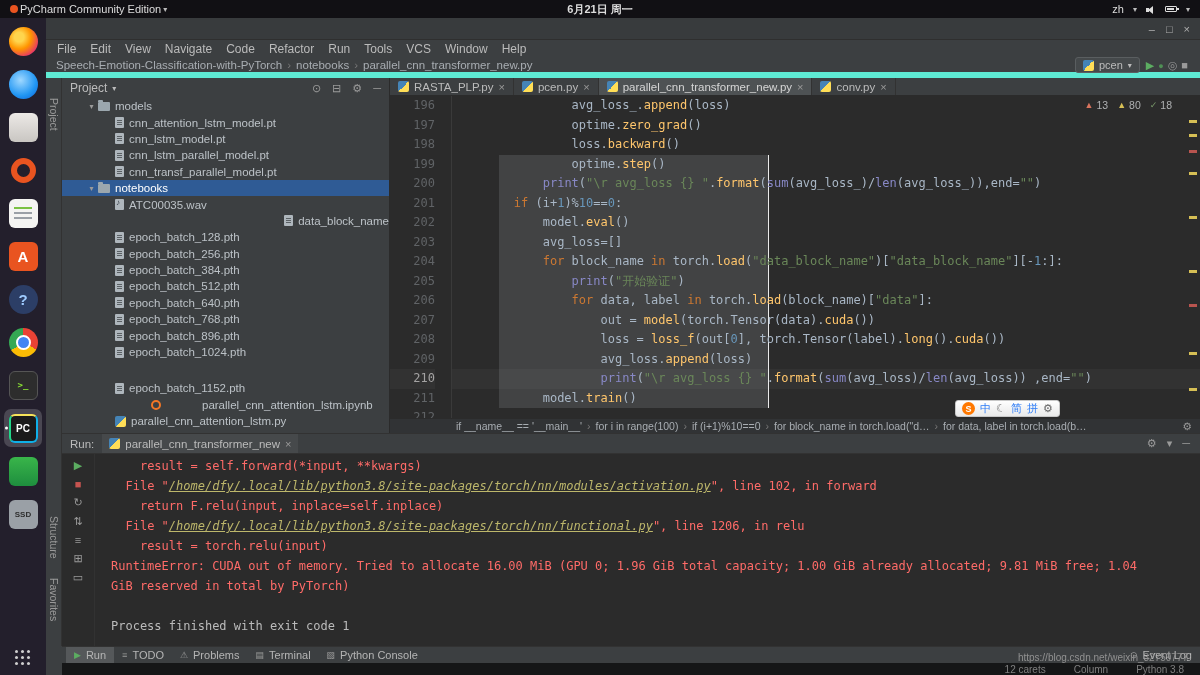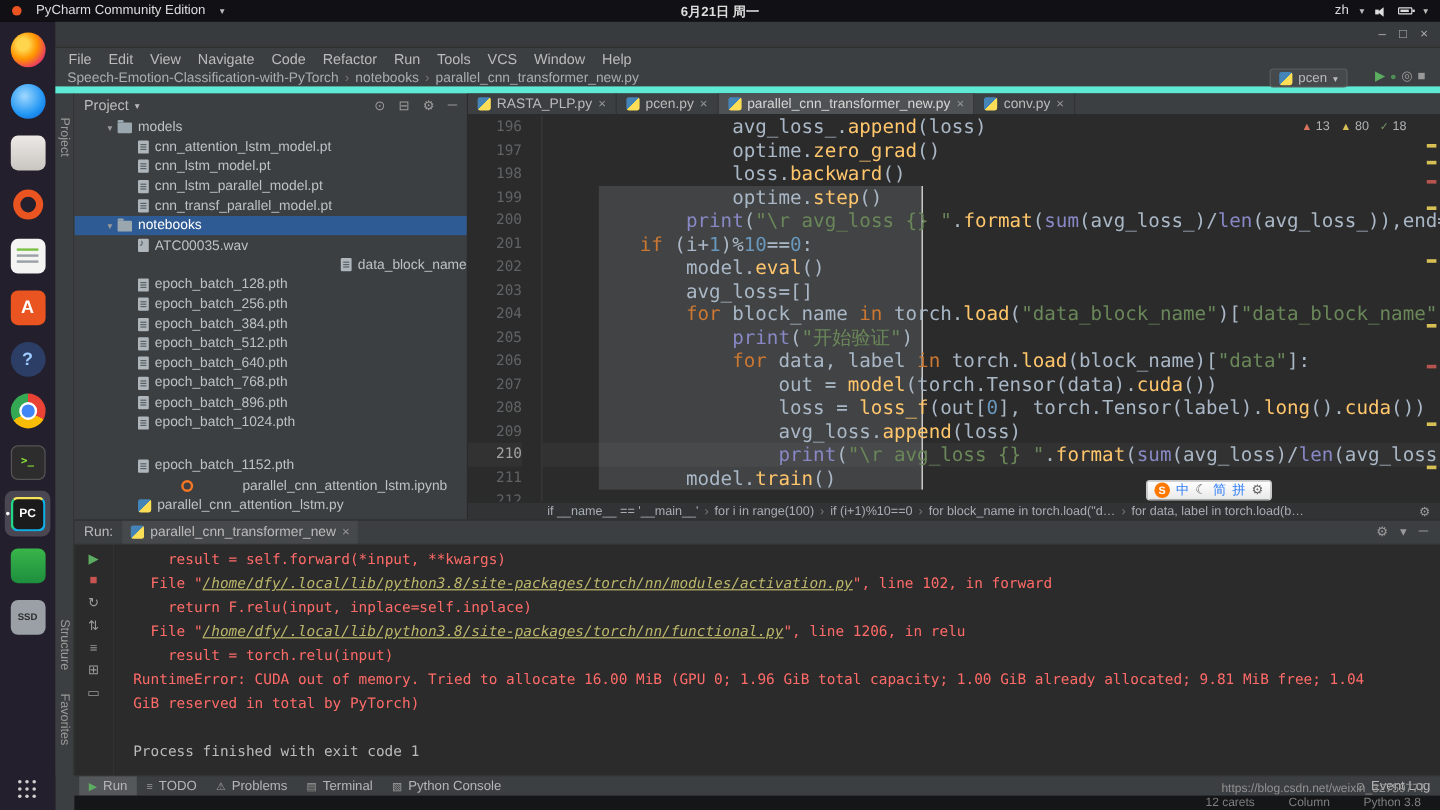--- a/index.html
+++ b/index.html
@@ -1,21 +1,21 @@
 <!DOCTYPE html>
 <html><head>
 <meta charset="utf-8">
 <style>
 *{margin:0;padding:0;box-sizing:border-box}
 html,body{width:1200px;height:675px;overflow:hidden;background:#000}
 #screen{position:relative;width:1200px;height:675px;font-family:"Liberation Sans",sans-serif;background:#000}
 
 
 #topbar{position:absolute;left:0;top:0;width:1200px;height:18px;background:#111014;color:#ddd;font-size:11px;display:flex;align-items:center;padding:0 10px;z-index:50}
-.tb-left{display:flex;gap:12px;align-items:center}
+.tb-left{display:flex;gap:2px;align-items:center}
 .tb-dot{width:8px;height:8px;border-radius:50%;background:#e95420;display:inline-block}
 .tb-center{position:absolute;left:50%;transform:translateX(-50%);font-weight:bold}
 .tb-right{margin-left:auto;display:flex;gap:9px;align-items:center}
 .tb-caret{font-size:8px;color:#bbb}
 .tb-vol{position:relative;width:10px;height:9px;display:inline-block}
 .tb-vol::before{content:"";position:absolute;left:0;top:3px;width:3px;height:4px;background:#ddd}
 .tb-vol::after{content:"";position:absolute;left:2px;top:1px;border-top:4px solid transparent;border-bottom:4px solid transparent;border-right:5px solid #ddd}
 .tb-bat{width:12px;height:6px;border:1px solid #ddd;border-radius:1px;position:relative;display:inline-block}
 .tb-bat::before{content:"";position:absolute;right:-3px;top:1px;width:2px;height:2px;background:#ddd}
 .tb-bat::after{content:"";position:absolute;left:1px;top:1px;width:7px;height:2px;background:#ddd}
@@ -46,21 +46,21 @@
 
 
 #win{position:absolute;left:46px;top:18px;width:1154px;height:657px;background:#3C3F41;z-index:10;color:#bbb}
 #titlebar{position:absolute;left:0;top:0;width:100%;height:22px;background:#383B3D;display:flex;align-items:center;justify-content:center;font-size:12px;color:#b9b9b9;border-bottom:1px solid #2f2f2f}
 #winctl{position:absolute;right:10px;top:0;height:22px;display:flex;gap:11px;align-items:center;color:#b0b0b0;font-size:11px}
 #menubar{position:absolute;top:22px;left:0;width:100%;height:18px;background:#3C3F41;display:flex;align-items:center;padding-left:4px;font-size:12px;color:#bbb}
 .menu-item{padding:0 7px}
 #navbar{position:absolute;top:40px;left:0;width:100%;height:20px;background:#3C3F41;display:flex;align-items:center;font-size:11.5px;color:#a8adb2;padding:0 10px;border-bottom:6px solid #5eead4}
 #nav-crumbs{display:flex;align-items:center}
 .sep{margin:0 5px;color:#777}
-.nav-right{margin-left:auto;display:flex;align-items:flex-start;gap:21px}
+.nav-right{margin-left:auto;display:flex;align-items:center;gap:4px}
 .runconfig{background:#45494b;border:1px solid #5a5e60;border-radius:3px;padding:1px 7px;display:flex;align-items:center;gap:5px;color:#bbb;font-size:11px}
 .nav-ic{font-size:11px;color:#9a9a9a;margin:0 2px}
 .nav-ic.green{color:#5CAD61}
 .nav-ic.green2{color:#4f8f55;font-size:9px}
 
 
 #stripe{position:absolute;left:0;top:60px;width:16px;height:568px;background:#3C3F41;border-right:1px solid #323232;color:#9a9a9a;font-size:10.5px}
 .vlabel{position:absolute;left:2px;writing-mode:vertical-lr}
 
 
@@ -87,21 +87,21 @@
 #tabs{position:absolute;top:0;left:0;width:100%;height:18px;background:#3C3F41;display:flex;font-size:11.5px;color:#bbb;border-bottom:1px solid #2b2b2b}
 .etab{display:flex;align-items:center;gap:5px;padding:0 8px;border-right:1px solid #323232;height:100%}
 .etab.active{background:#4E5254;color:#d6d6d6}
 .etab-close{color:#9a9a9a;font-size:11px}
 #code-wrap{position:absolute;top:18px;left:0;right:0;bottom:15px;overflow:hidden;font-family:"DejaVu Sans Mono",monospace}
 #cur-line{position:absolute;left:62px;right:0;top:273px;height:19.5px;background:#323232;z-index:1}
 #sel-rect{position:absolute;left:109px;top:58.5px;width:270px;height:253.5px;background:rgba(200,208,218,.15);border-right:1.5px solid #eaeaea;z-index:2}
 #gutter{position:absolute;left:0;top:0;width:62px;height:110%;background:#2B2B2B;border-right:1px solid #3a3a3a;color:#606366;font-size:12px;text-align:right;padding-right:16px;z-index:4}
 .gln{height:19.5px;line-height:19.5px}
 .gln.cur{color:#a4a3a3;background:#323232}
-#code-lines{position:absolute;left:62px;top:0;right:0;height:110%;font-size:16px;z-index:3}
+#code-lines{position:absolute;left:62px;top:0;right:0;height:110%;font-size:12px;z-index:3}
 .cline{height:19.5px;line-height:19.5px;white-space:pre;padding-left:4px}
 .sg-p{color:#A9B7C6}.sg-k{color:#CC7832}.sg-s{color:#6A8759}.sg-n{color:#6897BB}.sg-f{color:#FFC66C}.sg-b{color:#8888C6}
 #inspections{position:absolute;top:3px;right:28px;display:flex;gap:9px;align-items:center;font-size:10.5px;color:#afb1b3;z-index:6;font-family:"Liberation Sans",sans-serif}
 .insp{display:flex;gap:3px;align-items:center}
 .insp-g{font-size:9px}
 .insp-red{color:#d9745e}.insp-yellow{color:#d6bf55}.insp-gray{color:#7a9a6a}
 #scrollmarks{position:absolute;right:3px;top:24px;width:8px;height:3px;background:#d6bf55;z-index:6;box-shadow:0 14px 0 #d6bf55,0 30px 0 #b8544f,0 52px 0 #d6bf55,0 96px 0 #d6bf55,0 150px 0 #d6bf55,0 184px 0 #b8544f,0 232px 0 #d6bf55,0 268px 0 #d6bf55}
 #ecrumbs{position:absolute;left:0;bottom:0;height:15px;width:100%;background:#313335;display:flex;align-items:center;font-size:10.5px;color:#a8adb2;padding-left:66px;border-top:1px solid #2b2b2b}
 #ecrumb-items{display:flex;align-items:center;white-space:nowrap}
 .ecrumb{color:#a8adb2}

